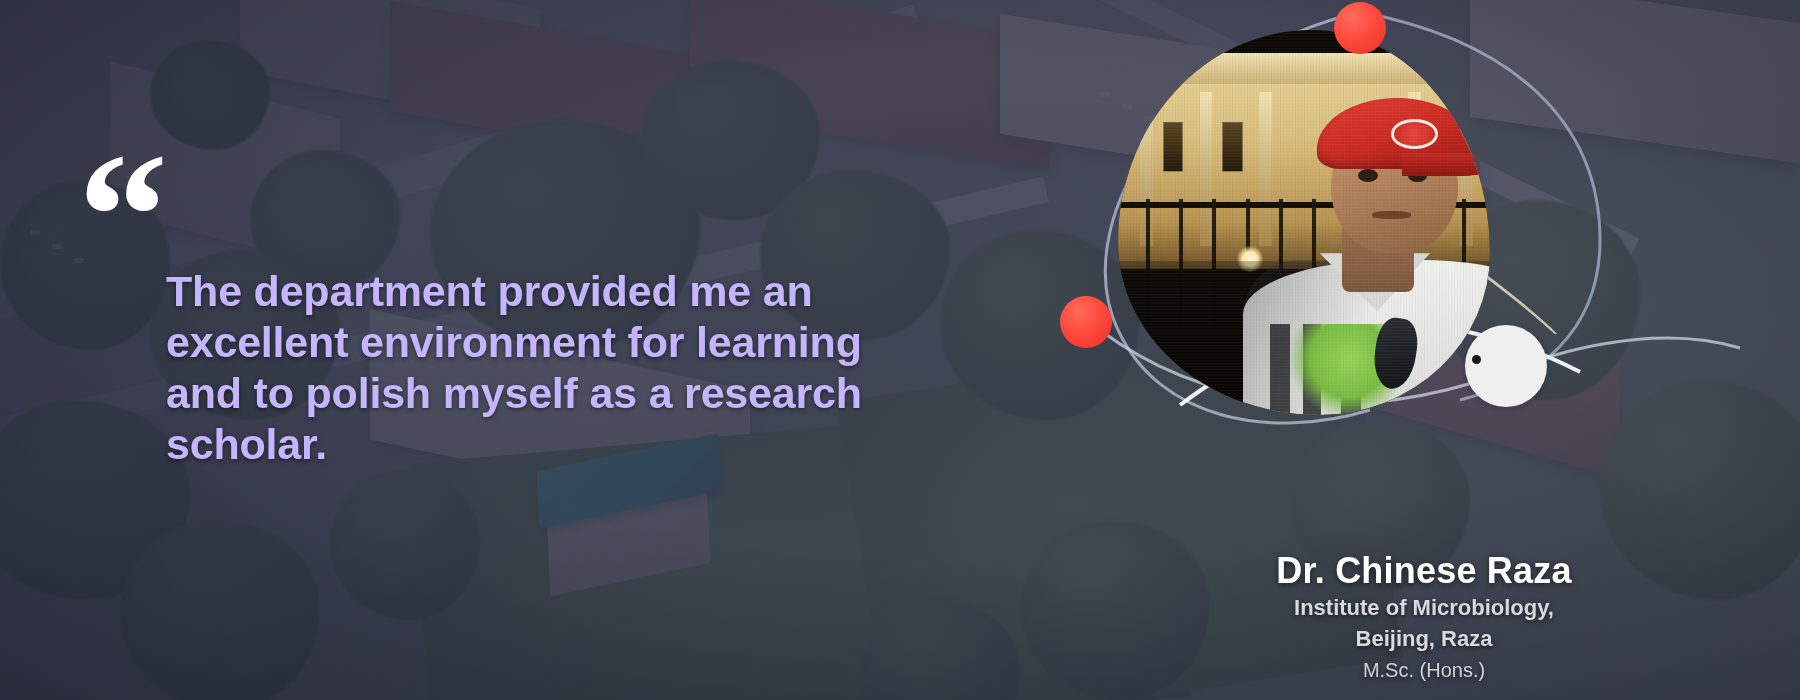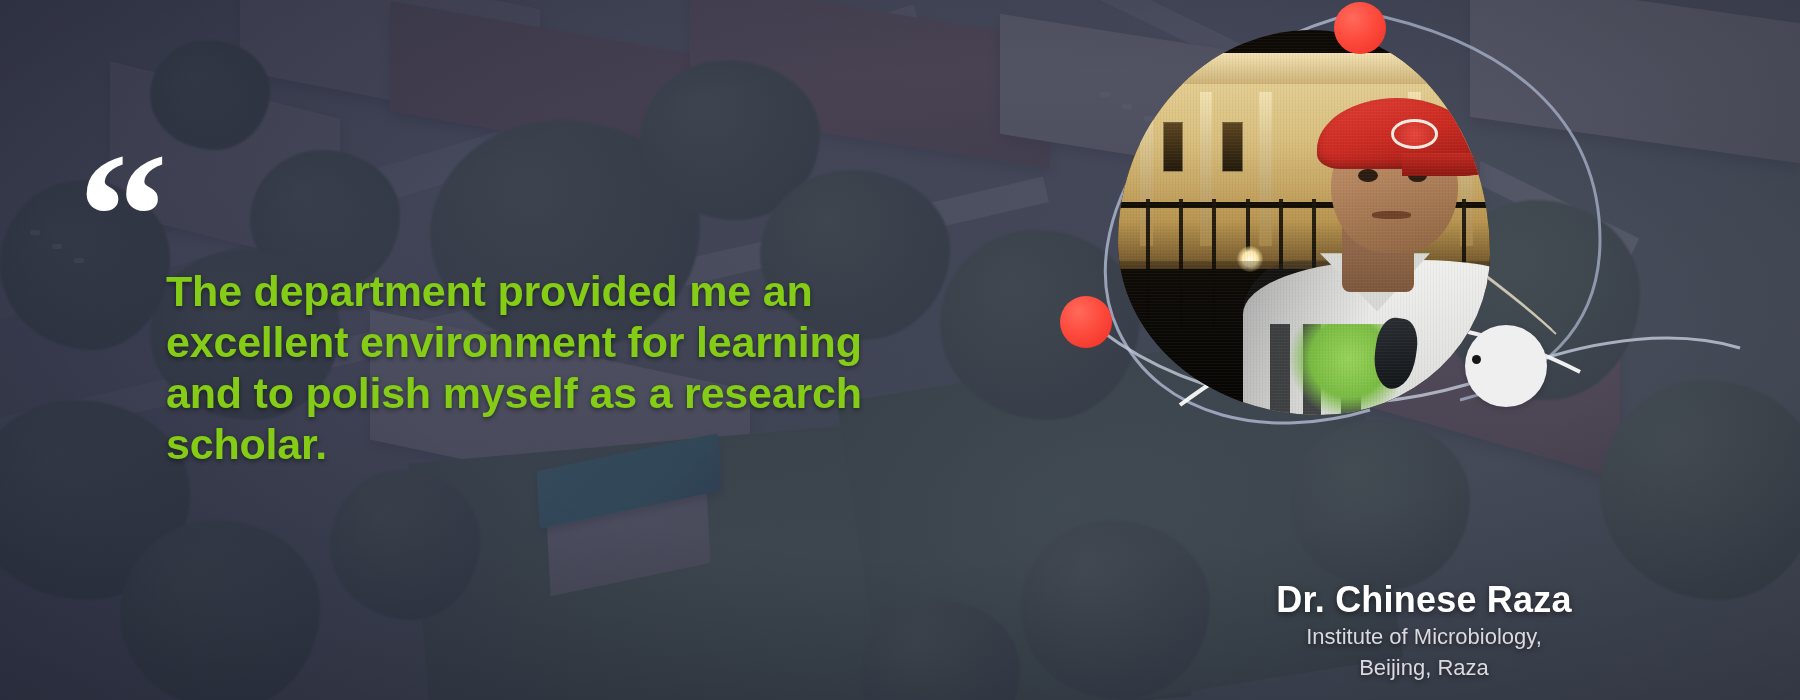--- a/index.html
+++ b/index.html
@@ -86,21 +86,21 @@
     line-height:.62;
     font-weight:700;
     letter-spacing:-6px;
     height:86px;
     display:block;
     user-select:none;
   }
   .quote-text {
     margin-top:20px;
     margin-left:88px;
-    color:#84cc16;
+    color:#c4b5fd;
     font-size:43px;
     font-weight:700;
     line-height:1.19;
     letter-spacing:-.2px;
     text-shadow:0 2px 5px rgba(0,0,0,.45);
     max-width:700px;
   }
 
   
   .person-area {
@@ -276,21 +276,21 @@
     text-shadow:0 2px 6px rgba(0,0,0,.5);
   }
   .credit-role {
     color:#d9dadd;
     font-size:23px; font-weight:700;
     margin-top:6px; line-height:1.15;
     text-shadow:0 2px 5px rgba(0,0,0,.5);
   }
   .credit-aff {
     color:#d9dadd;
-    font-size:22px; font-weight:400;
+    font-size:22px; font-weight:700;
     line-height:1.22;
     margin-top:4px;
     text-shadow:0 2px 5px rgba(0,0,0,.5);
   }
   .credit-degree {
     color:#d0d2d6;
     font-size:20px; font-weight:400;
     margin-top:6px;
     text-shadow:0 2px 5px rgba(0,0,0,.5);
   }
@@ -420,15 +420,16 @@
     <div class="dot-red" style="left:294px;top:2px;width:52px;height:52px;"></div>
     <div class="dot-red" style="left:20px;top:296px;width:52px;height:52px;"></div>
     <div class="dot-white" style="left:425px;top:325px;width:82px;height:82px;"></div>
     <div class="dot-tiny" style="left:432px;top:355px;"></div>
   </div>
 
   <div class="credit">
     <div class="credit-name">Dr. Chinese Raza</div>
     <div class="credit-aff">Institute of Microbiology,</div>
     <div class="credit-aff">Beijing, Raza</div>
+    <div class="credit-degree">M.Sc. (Hons.)</div>
   </div>
 
 </div>
 
 </body></html>

